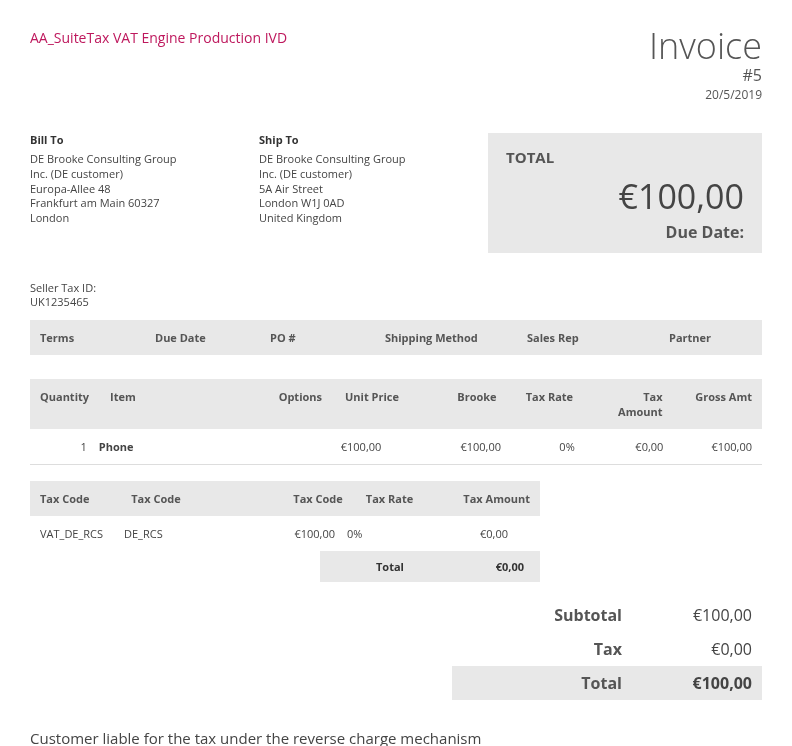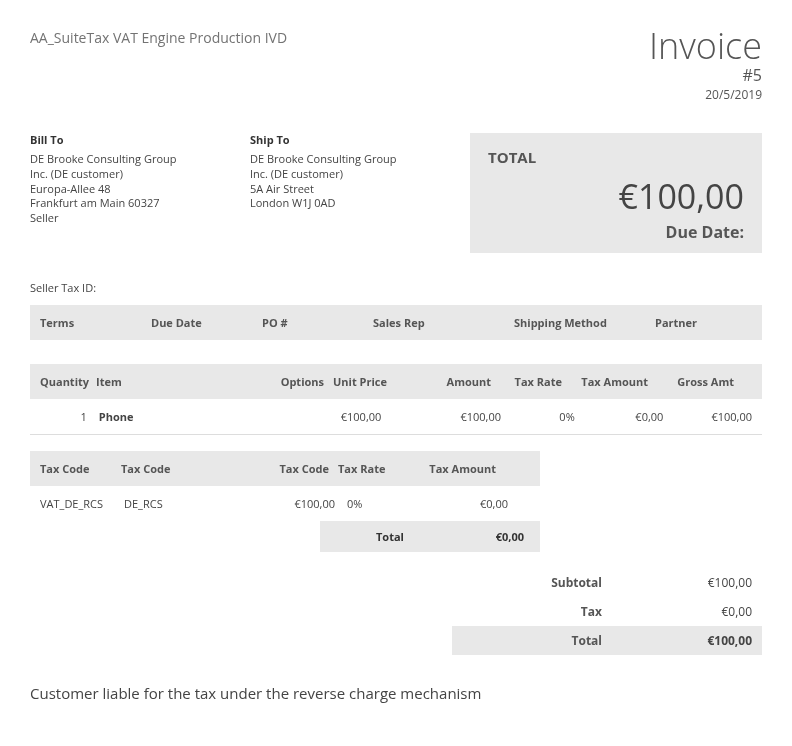--- a/index.html
+++ b/index.html
@@ -5,37 +5,37 @@
   * { box-sizing: border-box; margin: 0; padding: 0; }
   body {
     font-family: "Segoe UI", "Open Sans", Arial, sans-serif;
     color: #333;
     background: #fff;
     width: 792px;
     padding: 28px 30px;
     font-size: 12px;
   }
   .top-row { display: flex; justify-content: space-between; align-items: flex-start; margin-bottom: 30px; }
-  .company-name { font-size: 14px; color: #737373; }
+  .company-name { font-size: 14px; color: #be185d; }
   .invoice-head { text-align: right; }
   .invoice-title { font-size: 36px; font-weight: 300; color: #555; line-height: 1; }
   .invoice-no { font-size: 16px; color: #555; }
   .invoice-date { font-size: 12px; color: #555; }
 
-  .addr-total-row { display: flex; gap: 20px; margin-bottom: 28px; }
+  .addr-total-row { display: flex; gap: 29px; margin-bottom: 28px; }
   .addr-block { width: 200px; font-size: 11px; line-height: 1.35; color: #444; }
   .addr-block .label { font-weight: 700; margin-bottom: 4px; color: #333; }
   .total-box { flex: 1; background: #e8e8e8; padding: 14px 18px 10px 18px; }
   .total-box .total-label { font-size: 15px; font-weight: 700; color: #555; }
   .total-box .total-amount { text-align: right; font-size: 34px; color: #444; margin-top: 6px; }
   .total-box .due { text-align: right; font-size: 16px; font-weight: 700; color: #555; margin-top: 2px; }
 
   .tax-ids { font-size: 11px; line-height: 1.3; color: #444; margin-bottom: 10px; }
 
-  .hdr-row { display: flex; background: #e8e8e8; font-size: 11px; font-weight: 700; color: #555; padding: 8px 6px; gap: 1px; }
+  .hdr-row { display: flex; background: #e8e8e8; font-size: 11px; font-weight: 700; color: #555; padding: 8px 6px; gap: 15px; }
   .cell { padding: 2px 4px; }
 
   .meta-terms { width: 110px; }
   .meta-due { width: 110px; }
   .meta-po { width: 110px; }
   .meta-rep { width: 140px; }
   .meta-ship { width: 140px; }
   .meta-partner { width: 100px; }
 
   .li-qty { width: 55px; text-align: right; }
@@ -53,21 +53,21 @@
 
   .tax-wrap { width: 510px; margin-top: 16px; }
   .tx-type { width: 80px; }
   .tx-code { width: 130px; }
   .tx-basis { width: 85px; text-align: right; }
   .tx-rate { width: 70px; }
   .tx-amt { width: 95px; text-align: right; }
   .tax-total-row { display: flex; background: #e8e8e8; font-size: 11px; font-weight: 700; padding: 8px 6px; gap: 4px; margin-left: 290px; width: 220px; justify-content: space-between; }
 
   .totals-block { width: 310px; margin-left: auto; margin-top: 16px; }
-  .totals-row { display: flex; justify-content: space-between; font-size: 12px; padding: 6px 10px; gap: 20px; }
+  .totals-row { display: flex; justify-content: space-between; font-size: 16px; padding: 6px 10px; }
   .totals-row .lbl { font-weight: 700; color: #555; text-align: right; flex: 1; padding-right: 40px; }
   .totals-row .val { width: 90px; text-align: right; color: #444; }
   .totals-row.grand { background: #e8e8e8; font-weight: 700; }
 
   .footer-note { font-size: 15px; color: #444; margin-top: 28px; }
 </style>
 </head>
 <body>
 
 <div class="top-row">
@@ -79,63 +79,65 @@
   </div>
 </div>
 
 <div class="addr-total-row">
   <div class="addr-block">
     <div class="label">Bill To</div>
     <div>DE Brooke Consulting Group</div>
     <div>Inc. (DE customer)</div>
     <div>Europa-Allee 48</div>
     <div>Frankfurt am Main 60327</div>
-    <div>Seller</div>
+    <div>London</div>
   </div>
   <div class="addr-block">
     <div class="label">Ship To</div>
     <div>DE Brooke Consulting Group</div>
     <div>Inc. (DE customer)</div>
     <div>5A Air Street</div>
     <div>London W1J 0AD</div>
+    <div>United Kingdom</div>
   </div>
   <div class="total-box">
     <div class="total-label">TOTAL</div>
     <div class="total-amount">€100,00</div>
     <div class="due">Due Date:</div>
   </div>
 </div>
 
 <div class="tax-ids">
   <div>Seller Tax ID:</div>
+  <div>UK1235465</div>
 </div>
 
 <div class="hdr-row">
   <div class="cell meta-terms">Terms</div>
   <div class="cell meta-due">Due Date</div>
   <div class="cell meta-po">PO #</div>
+  <div class="cell meta-ship">Shipping Method</div>
   <div class="cell meta-rep">Sales Rep</div>
-  <div class="cell meta-ship">Shipping Method</div>
   <div class="cell meta-partner">Partner</div>
 </div>
 <div class="line-row" style="min-height:24px;">
   <div class="cell meta-terms"></div>
   <div class="cell meta-due"></div>
   <div class="cell meta-po"></div>
   <div class="cell meta-rep"></div>
   <div class="cell meta-ship"></div>
   <div class="cell meta-partner"></div>
 </div>
 
 <div class="hdr-row">
   <div class="cell li-qty" style="text-align:center">Quantity</div>
   <div class="cell li-item">Item</div>
   <div class="cell li-opt" style="text-align:right">Options</div>
   <div class="cell li-unit">Unit Price</div>
-  <div class="cell li-amt">Amount</div>
+  <div class="cell li-amt">Brooke</div>
   <div class="cell li-rate">Tax Rate</div>
   <div class="cell li-taxamt">Tax Amount</div>
   <div class="cell li-gross">Gross Amt</div>
 </div>
 <div class="line-row bottom-border">
   <div class="cell li-qty">1</div>
   <div class="cell li-item bold">Phone</div>
   <div class="cell li-opt"></div>
   <div class="cell li-unit">€100,00</div>
   <div class="cell li-amt">€100,00</div>

